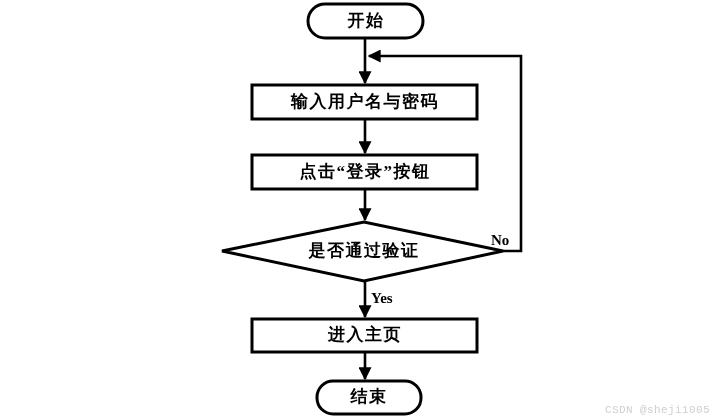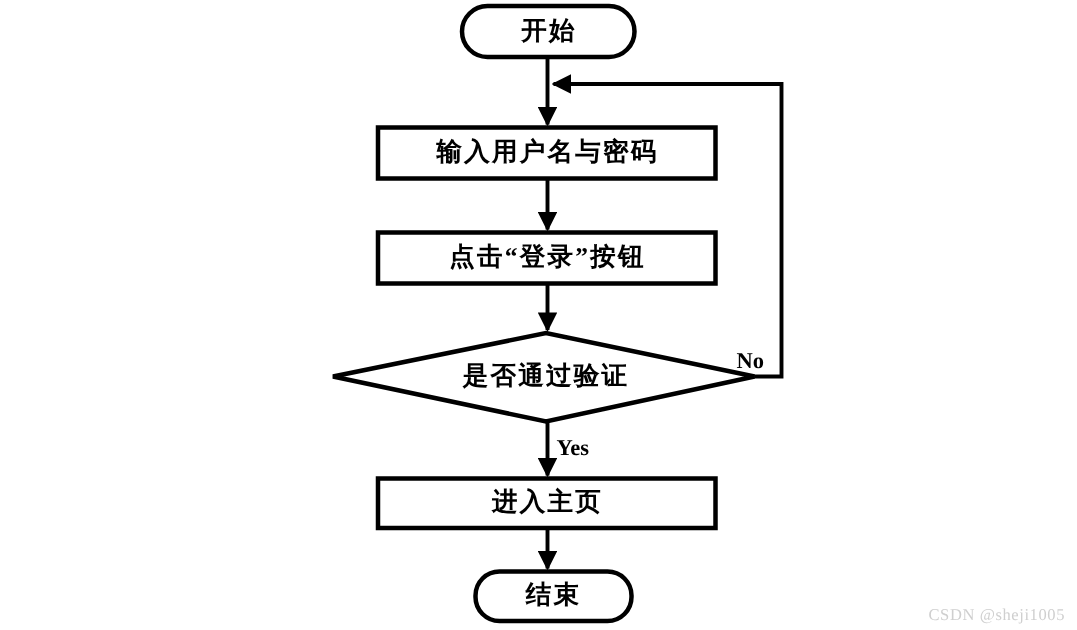--- a/index.html
+++ b/index.html
@@ -46,21 +46,21 @@
   }
   .connector {
     stroke: #000000;
     stroke-width: 2.6;
     fill: none;
   }
   .watermark {
     position: absolute;
     right: 8px;
     bottom: 4px;
-    font-family: Liberation Serif, serif;
+    font-family: Liberation Mono, monospace;
     font-size: 11px;
     color: #cfcfcf;
     letter-spacing: 0.4px;
     user-select: none;
   }
 </style>
 </head>
 <body>
 
 <div id="canvas">

